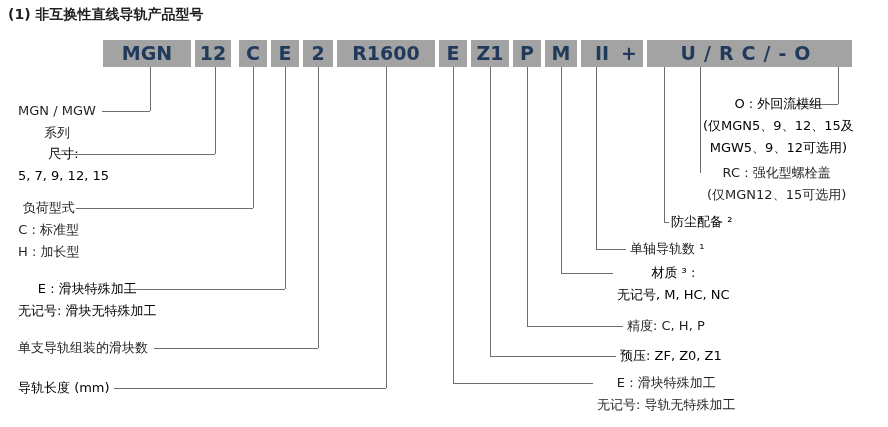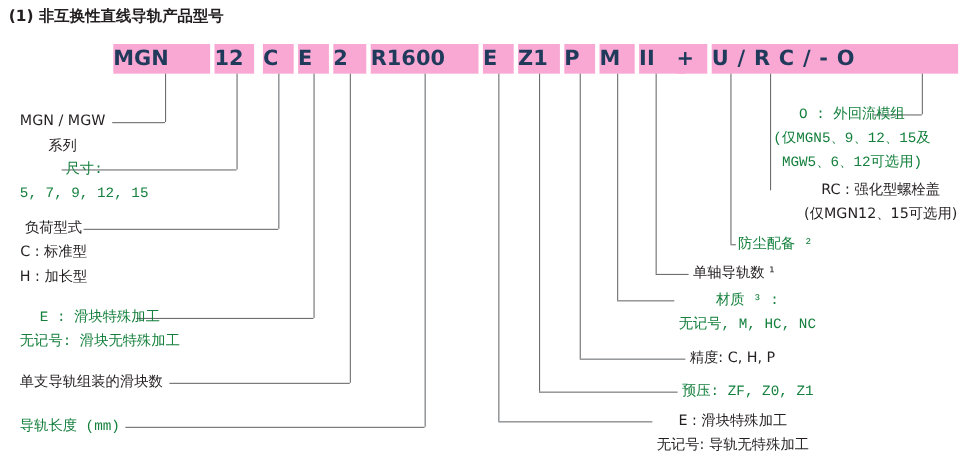--- a/index.html
+++ b/index.html
@@ -7,30 +7,30 @@
   .page {
     position:relative; width:888px; height:427px; background:#ffffff;
     font-family:"DejaVu Sans", sans-serif; overflow:hidden;
   }
   .title {
     position:absolute; left:8px; top:6px;
     font-size:14px; font-weight:bold; color:#231f20; white-space:nowrap;
   }
   .seg {
     position:absolute; top:40px; height:27px;
-    background:#f9a8d4; color:#1f3a5a;
+    background:#a3a3a3; color:#1f3a5a;
     font-weight:bold; font-size:19px; line-height:27px;
-    text-align:left; white-space:nowrap;
+    text-align:center; white-space:nowrap;
   }
   .seg.wide { letter-spacing:8px; }
   .label {
     position:absolute; font-size:13px; line-height:22px;
     color:#231f20; white-space:nowrap;text-align:center;
   }
-  .label.blue { color:#15803d;font-family:Liberation Mono, monospace; }
+  .label.blue { color:#000000; }
   .vline { position:absolute; width:1px; background:#6d6e71; }
   .hline { position:absolute; height:1px; background:#6d6e71; }
 </style>
 </head>
 <body>
 
 <div class="page">
 
   <div class="title">(1) 非互换性直线导轨产品型号</div>
 
@@ -40,21 +40,21 @@
     <div class="seg" style="left:239px;width:28px">C</div>
     <div class="seg" style="left:271px;width:28px">E</div>
     <div class="seg" style="left:303px;width:30px">2</div>
     <div class="seg" style="left:337px;width:98px">R1600</div>
     <div class="seg" style="left:439px;width:28px">E</div>
     <div class="seg" style="left:471px;width:38px">Z1</div>
     <div class="seg" style="left:513px;width:28px">P</div>
     <div class="seg" style="left:545px;width:32px">M</div>
     <div class="seg" style="left:581px;width:42px">II</div>
     <div class="seg" style="left:615px;width:28px">+</div>
-    <div class="seg wide" style="left:647px;width:224px">U/RC/-O</div>
+    <div class="seg wide" style="left:647px;width:205px">U/RC/-O</div>
   </div>
 
   <div class="vline" style="left:150px;top:67px;height:44px"></div>
   <div class="vline" style="left:215px;top:67px;height:87px"></div>
   <div class="vline" style="left:253px;top:67px;height:141px"></div>
   <div class="vline" style="left:285px;top:67px;height:222px"></div>
   <div class="vline" style="left:318px;top:67px;height:281px"></div>
   <div class="vline" style="left:386px;top:67px;height:321px"></div>
   <div class="vline" style="left:453px;top:67px;height:316px"></div>
   <div class="vline" style="left:490px;top:67px;height:289px"></div>
@@ -99,23 +99,23 @@
   <div class="label" style="left:18px;top:337px">
     <div>单支导轨组装的滑块数</div>
   </div>
   <div class="label blue" style="left:18px;top:377px">
     <div>导轨长度 (mm)</div>
   </div>
 
   <div class="label blue" style="left:703px;top:93px">
     <div>O : 外回流模组</div>
     <div>(仅MGN5、9、12、15及</div>
-    <div>MGW5、6、12可选用)</div>
+    <div>MGW5、9、12可选用)</div>
   </div>
-  <div class="label" style="left:731px;top:162px">
+  <div class="label" style="left:707px;top:162px">
     <div>RC : 强化型螺栓盖</div>
     <div>(仅MGN12、15可选用)</div>
   </div>
   <div class="label blue" style="left:671px;top:211px">
     <div>防尘配备 ²</div>
   </div>
   <div class="label" style="left:630px;top:238px">
     <div>单轴导轨数 ¹</div>
   </div>
   <div class="label blue" style="left:617px;top:262px">

